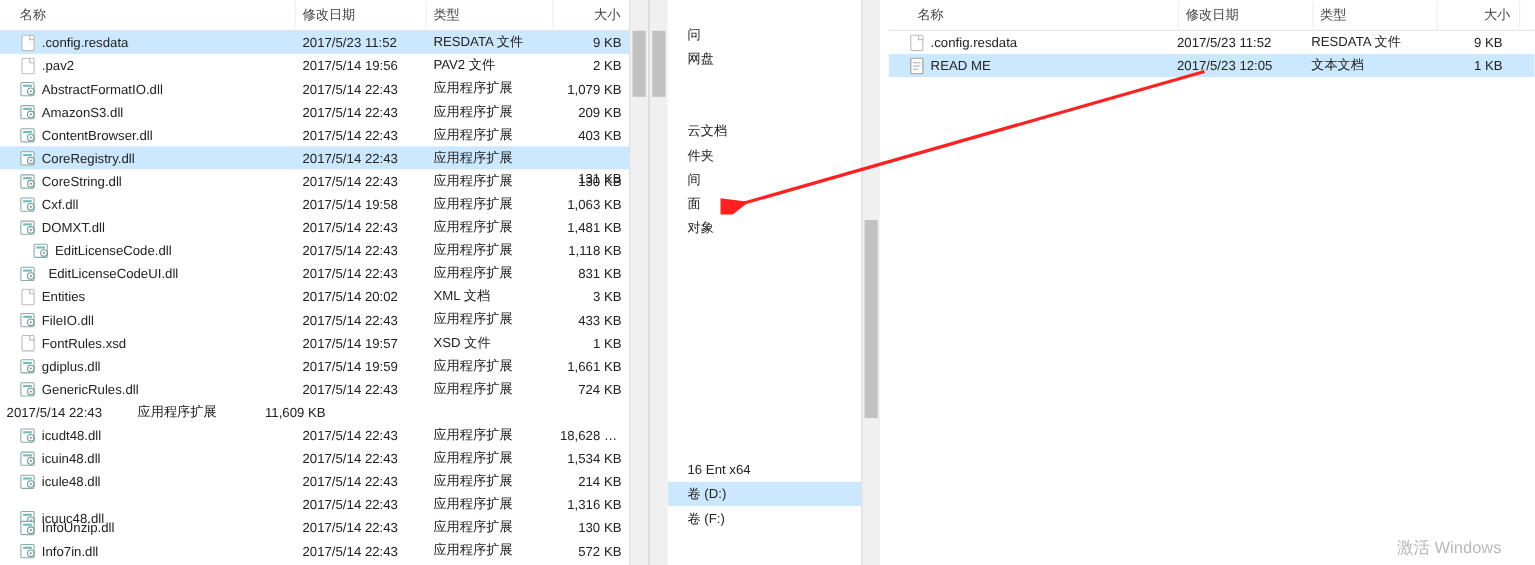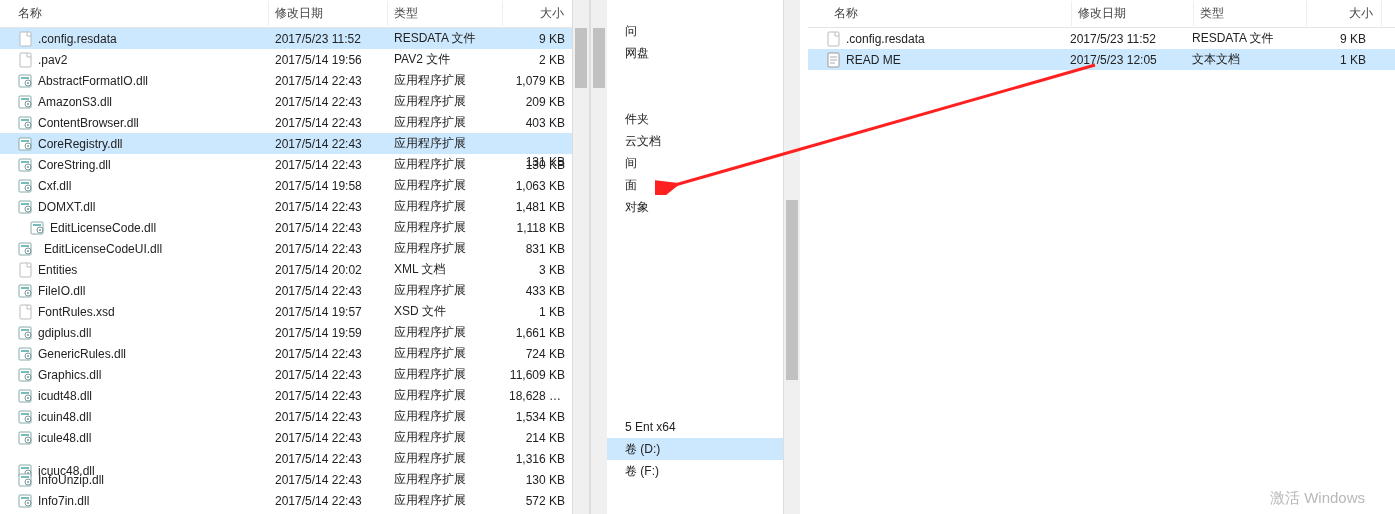--- a/index.html
+++ b/index.html
@@ -303,31 +303,20 @@
                   <circle cx="10" cy="10" r="1" fill="#799"></circle>
                 </svg>
               </span>
               <span>GenericRules.dll</span>
             </div>
             <div class="cell" style="width: 119px;">2017/5/14 22:43</div>
             <div class="cell" style="width: 115px;">应用程序扩展</div>
             <div class="cell size" style="width: 78px;">724 KB</div>
           </div>
           <div class="file-row">
-            <div class="cell name" style="width: 269px;">
-              <span class="icon">
-                <svg width="16" height="16">
-                  <rect x="1" y="2" width="12" height="12" rx="1" fill="#fff" stroke="#8aa" stroke-width="1"></rect>
-                  <rect x="3" y="4" width="8" height="2" fill="#7bb"></rect>
-                  <circle cx="10" cy="10" r="3" fill="none" stroke="#799" stroke-width="1"></circle>
-                  <circle cx="10" cy="10" r="1" fill="#799"></circle>
-                </svg>
-              </span>
-              <span>Graphics.dll</span>
-            </div>
             <div class="cell" style="width: 119px;">2017/5/14 22:43</div>
             <div class="cell" style="width: 115px;">应用程序扩展</div>
             <div class="cell size" style="width: 78px;">11,609 KB</div>
           </div>
           <div class="file-row">
             <div class="cell name" style="width: 269px;">
               <span class="icon">
                 <svg width="16" height="16">
                   <rect x="1" y="2" width="12" height="12" rx="1" fill="#fff" stroke="#8aa" stroke-width="1"></rect>
                   <rect x="3" y="4" width="8" height="2" fill="#7bb"></rect>
@@ -430,35 +419,35 @@
 
   <div class="panel-middle">
     <div class="scrollbar-v" style="left:0;right:auto;">
       <div class="scroll-thumb" style="top:28px;height:60px;"></div>
     </div>
     <div class="tree-panel" id="tree-rows" style="margin-left:17px;">
         <div class="tree-item">问</div>
         <div class="tree-item">网盘</div>
         <div class="tree-item"></div>
         <div class="tree-item"></div>
+        <div class="tree-item">云文档</div>
         <div class="tree-item">件夹</div>
-        <div class="tree-item">云文档</div>
         <div class="tree-item">间</div>
         <div class="tree-item">面</div>
         <div class="tree-item">对象</div>
         <div class="tree-item"></div>
         <div class="tree-item"></div>
         <div class="tree-item"></div>
         <div class="tree-item"></div>
         <div class="tree-item"></div>
         <div class="tree-item"></div>
         <div class="tree-item"></div>
         <div class="tree-item"></div>
         <div class="tree-item"></div>
-        <div class="tree-item">5 Ent x64</div>
+        <div class="tree-item">16 Ent x64</div>
         <div class="tree-item selected">卷 (D:)</div>
         <div class="tree-item">卷 (F:)</div>
       </div>
     <div class="scrollbar-v">
       <div class="scroll-thumb" style="top:200px;height:180px;"></div>
     </div>
   </div>
 
   <div class="panel-right">
     <div class="file-list">

